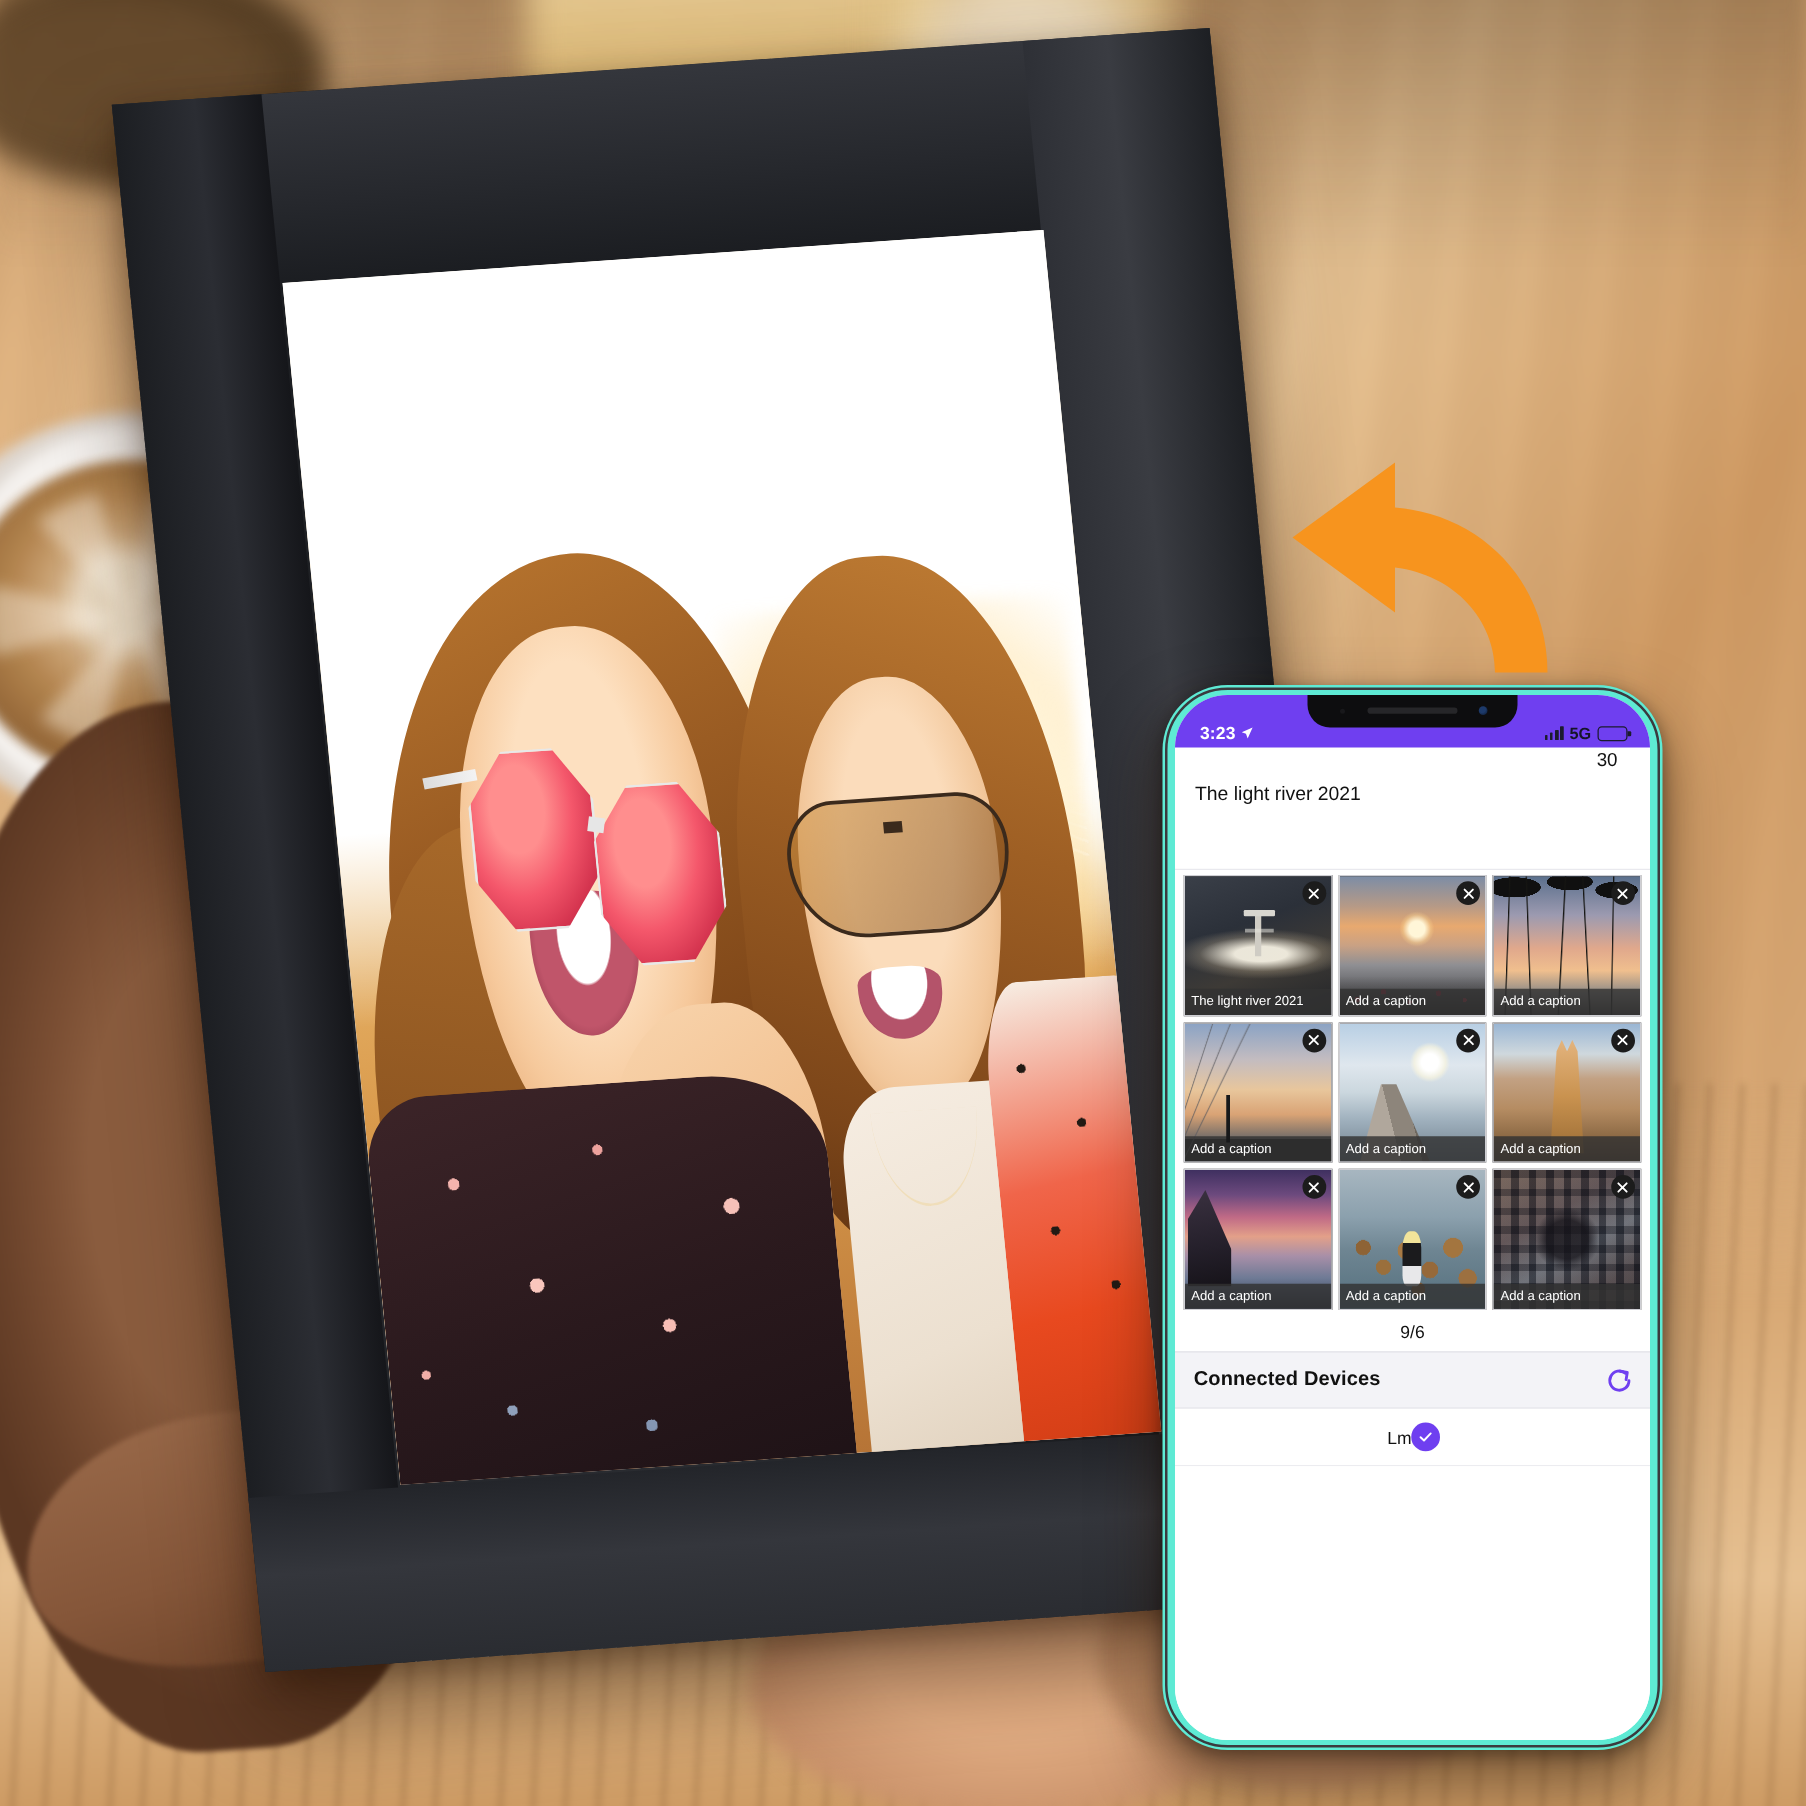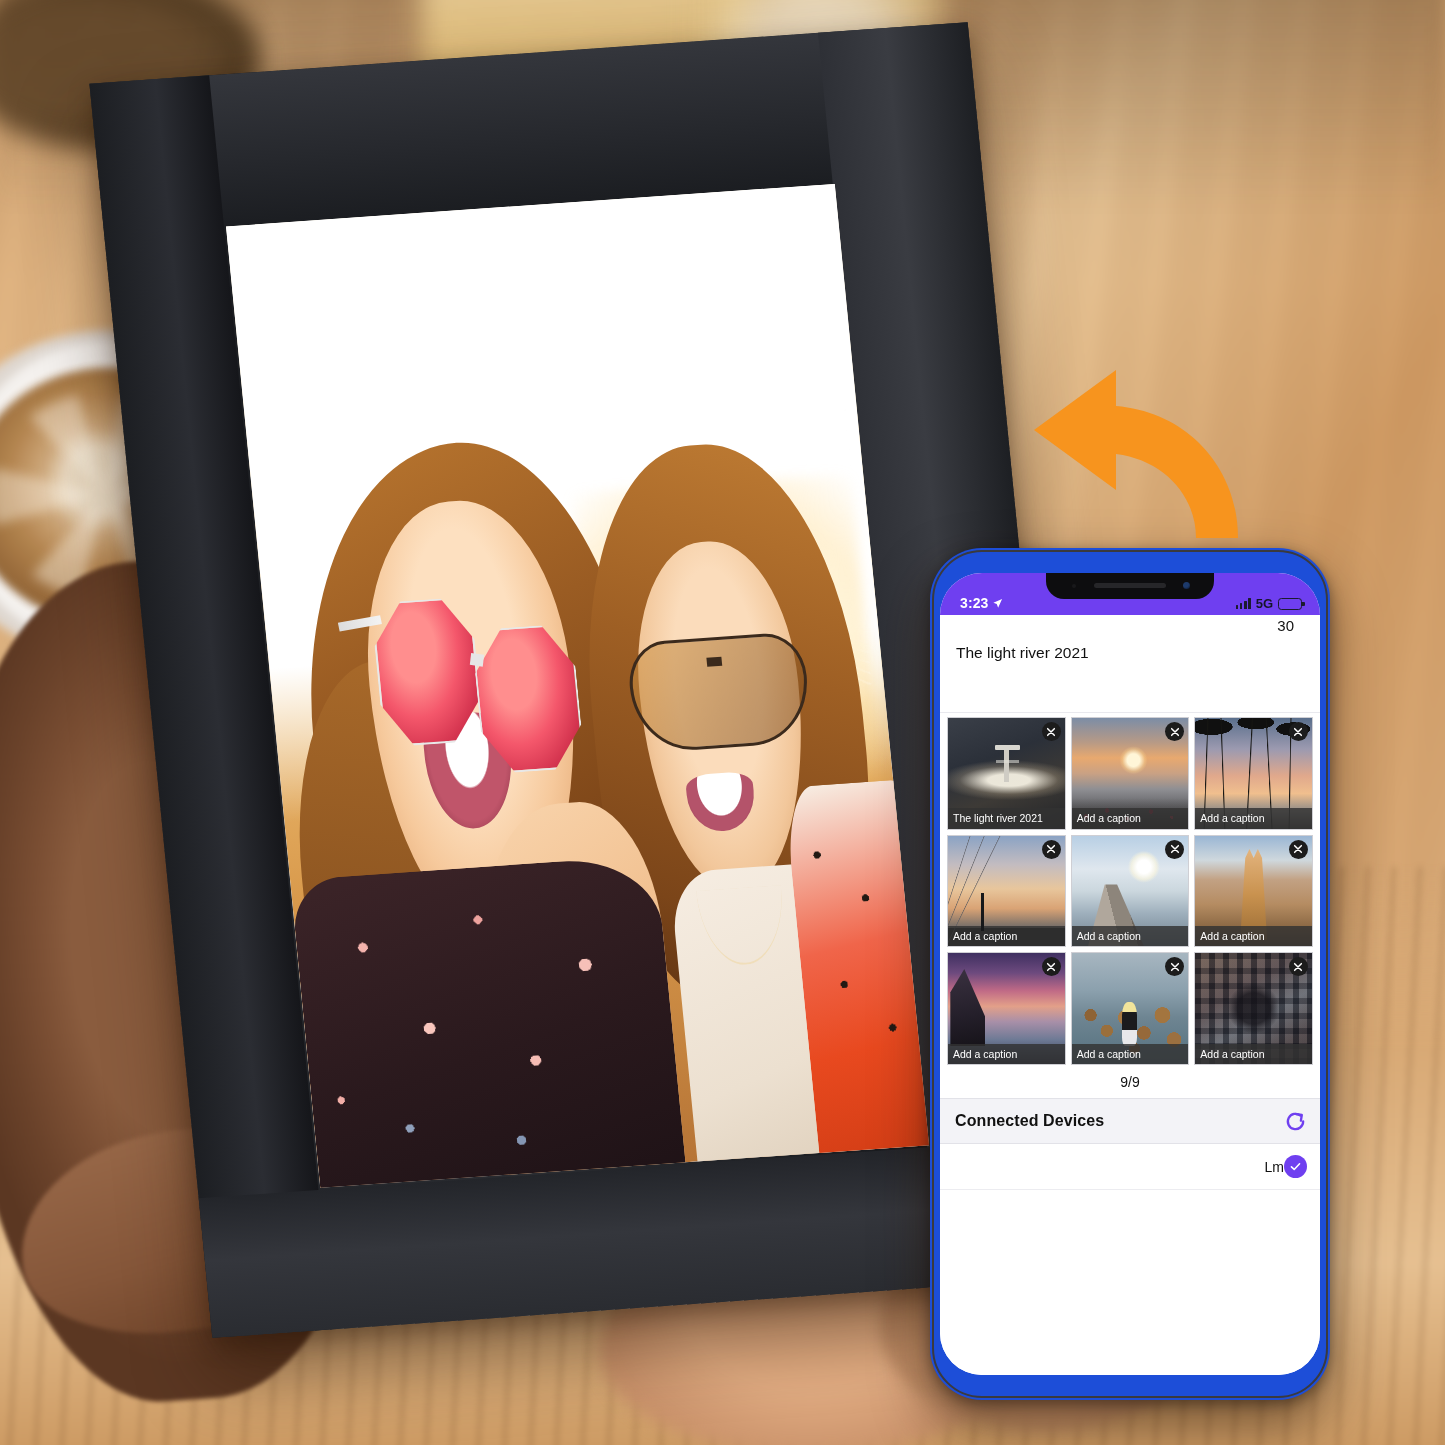--- a/index.html
+++ b/index.html
@@ -308,24 +308,24 @@
     position: absolute;
     left: 1020px; top: 350px; width: 250px; height: 190px;
     z-index: 30;
   }
 
   
   .phone {
     position: absolute;
     left: 930px; top: 548px;
     width: 400px; height: 852px;
-    background: #1d4ed8;
+    background: #5eead4;
     border-radius: 52px;
     box-shadow: 0 26px 54px rgba(40,20,5,.55), 0 4px 14px rgba(0,0,0,.4);
-    padding: 25px 10px;
+    padding: 8px 10px;
     z-index: 20;
   }
   .phone-edge {
     position: absolute; inset: 2px; border-radius: 50px;
     border: 2px solid #3a3a3e; pointer-events: none;
   }
   .phone-screen {
     position: relative; width: 100%; height: 100%;
     background: #fff; border-radius: 42px; overflow: hidden;
   }
@@ -510,21 +510,21 @@
     font-size: 14px; color: #111;
   }
   .section-head {
     background: #f3f3f7; border-top: 1px solid #e2e2e8; border-bottom: 1px solid #e2e2e8;
     display: flex; align-items: center; justify-content: space-between;
     padding: 10px 13px 10px 15px;
   }
   .section-head-title { font-size: 16px; font-weight: 700; color: #111; letter-spacing: .1px; }
   .refresh-btn { width: 24px; height: 24px; cursor: pointer; display:flex; align-items:center; justify-content:center; }
   .device-row {
-    background: #fff; display: flex; align-items: center; justify-content: flex-end;
+    background: #fff; display: flex; align-items: center; justify-content: center;
     padding: 11px 13px 11px 15px; border-bottom: 1px solid #ececf0;
     cursor: pointer;
   }
   .device-name { font-size: 14px; color: #111; }
   .device-check {
     width: 23px; height: 23px; border-radius: 50%; background: #6f3ff0;
     display: flex; align-items: center; justify-content: center;
   }
   .bottom-fill { background: #fff; flex: 1; }
   .screen-flex { display: flex; flex-direction: column; height: 100%; }
@@ -720,21 +720,21 @@
               <svg viewBox="0 0 12 12" width="10" height="10">
                   <path d="M2 2 L10 10 M10 2 L2 10" stroke="#fff" stroke-width="1.8" stroke-linecap="round"></path>
                 </svg>
             </div>
             <div class="cap">Add a caption</div>
           </div>
 
         </div>
       </div>
 
-      <div class="counter">9/9</div>
+      <div class="counter">9/6</div>
 
       <div class="section-head">
         <span class="section-head-title">Connected Devices</span>
         <span class="refresh-btn">
           <svg viewBox="0 0 24 24" width="23" height="23">
             <path d="M20 12 A8 8 0 1 1 17.2 5.9" fill="none" stroke="#6f3ff0" stroke-width="2.4" stroke-linecap="round"></path>
             <path d="M12.6 4.2 L18.6 5.2 L17.6 11.2" fill="none" stroke="#6f3ff0" stroke-width="2.4" stroke-linecap="round" stroke-linejoin="round"></path>
           </svg>
         </span>
       </div>

